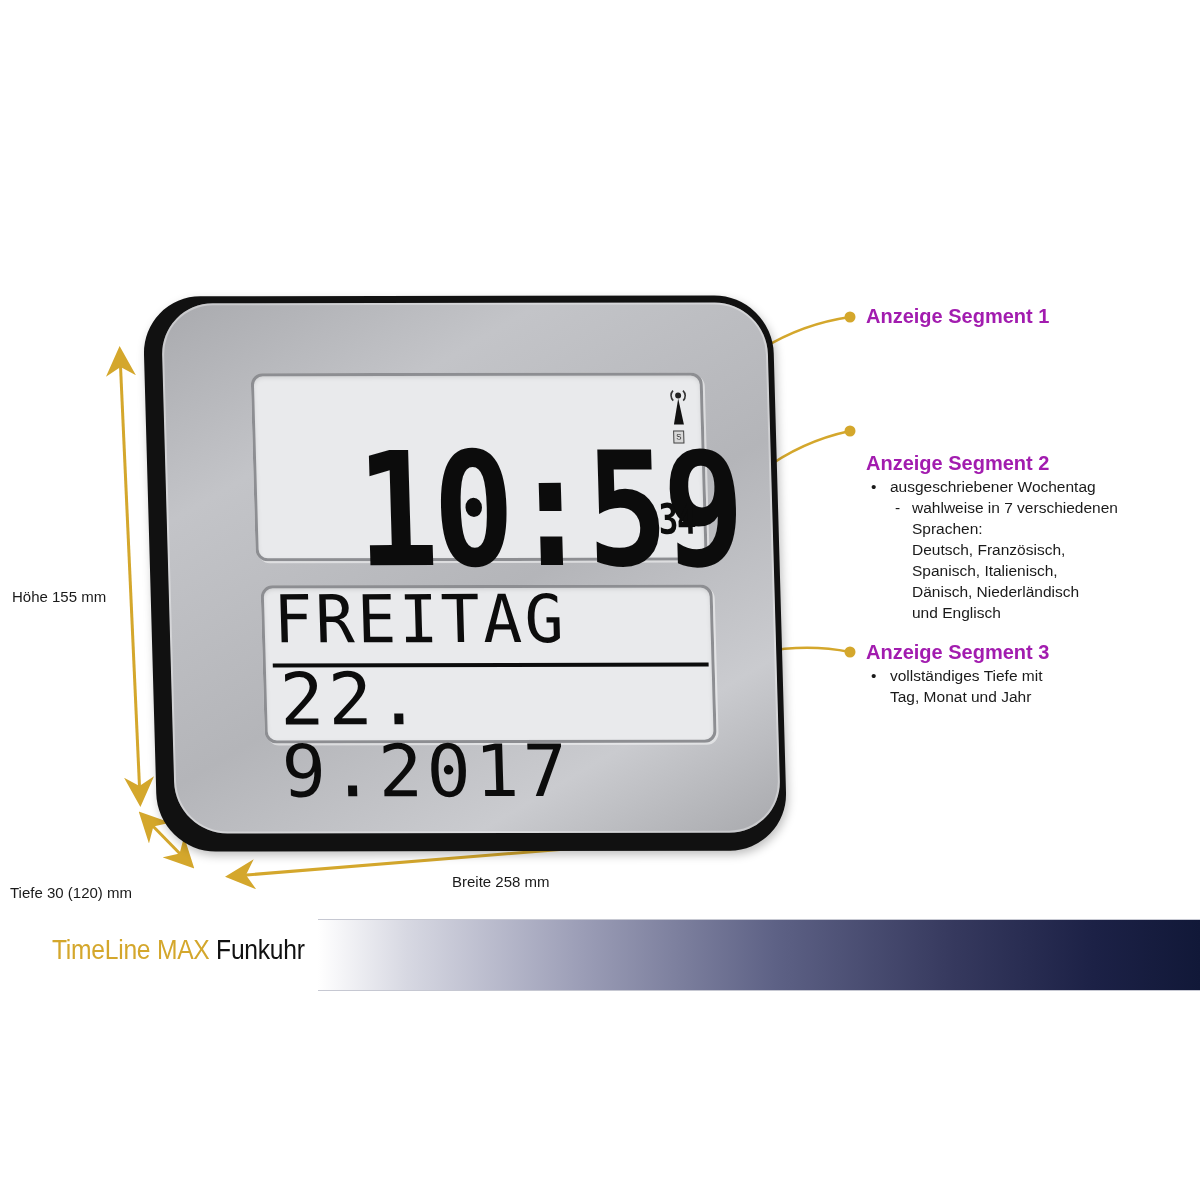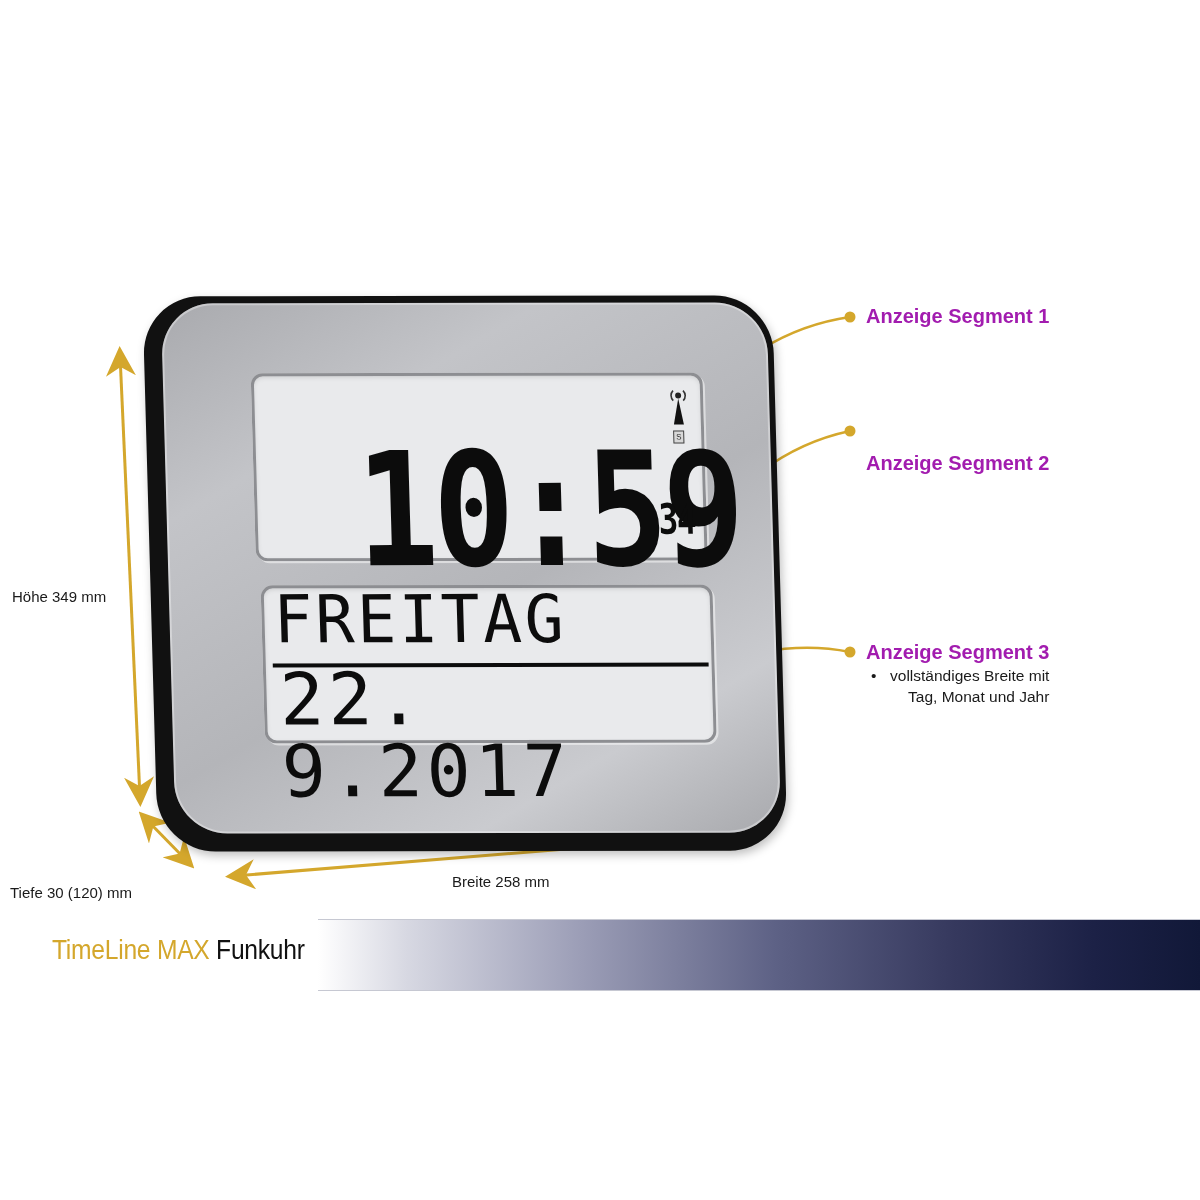--- a/index.html
+++ b/index.html
@@ -106,36 +106,45 @@
     </svg>
     <div class="s-box">S</div>
   </div>
   <div class="lcd lcd-date">
     <div class="seg weekday">FREITAG</div>
     <div class="date-line"></div>
     <div class="seg date-val">22. 9.2017</div>
   </div>
 </div>
 
-<div class="dim-label" style="left:12px;top:588px;">Höhe 349 mm</div>
+<div class="dim-label" style="left:12px;top:588px;">Höhe 155 mm</div>
 <div class="dim-label" style="left:10px;top:843px;margin-top:41px;">Tiefe 30 (120) mm</div>
 <div class="dim-label" style="left:452px;top:873px;">Breite 258 mm</div>
 
 <div class="annot" style="top:306px;">
   <div class="annot-title">Anzeige Segment 1</div>
 </div>
 
 <div class="annot" style="top:426px;margin-top:27px;">
   <div class="annot-title">Anzeige Segment 2</div>
+  <ul>
+    <li class="b">ausgeschriebener Wochentag</li>
+    <li class="d">wahlweise in 7 verschiedenen</li>
+    <li style="padding-left:46px">Sprachen:</li>
+    <li style="padding-left:46px">Deutsch, Französisch,</li>
+    <li style="padding-left:46px">Spanisch, Italienisch,</li>
+    <li style="padding-left:46px">Dänisch, Niederländisch</li>
+    <li style="padding-left:46px">und Englisch</li>
+  </ul>
 </div>
 
-<div class="annot" style="top:642px;text-align:right;">
+<div class="annot" style="top:642px;">
   <div class="annot-title">Anzeige Segment 3</div>
   <ul>
-    <li class="b">vollständiges Breite mit</li>
+    <li class="b">vollständiges Tiefe mit</li>
     <li style="padding-left:24px">Tag, Monat und Jahr</li>
   </ul>
 </div>
 
 <div class="band"></div>
 <div class="brand">
   <span class="brand-gold">TimeLine MAX</span>
   <span class="brand-dark">Funkuhr</span>
 </div>
 

